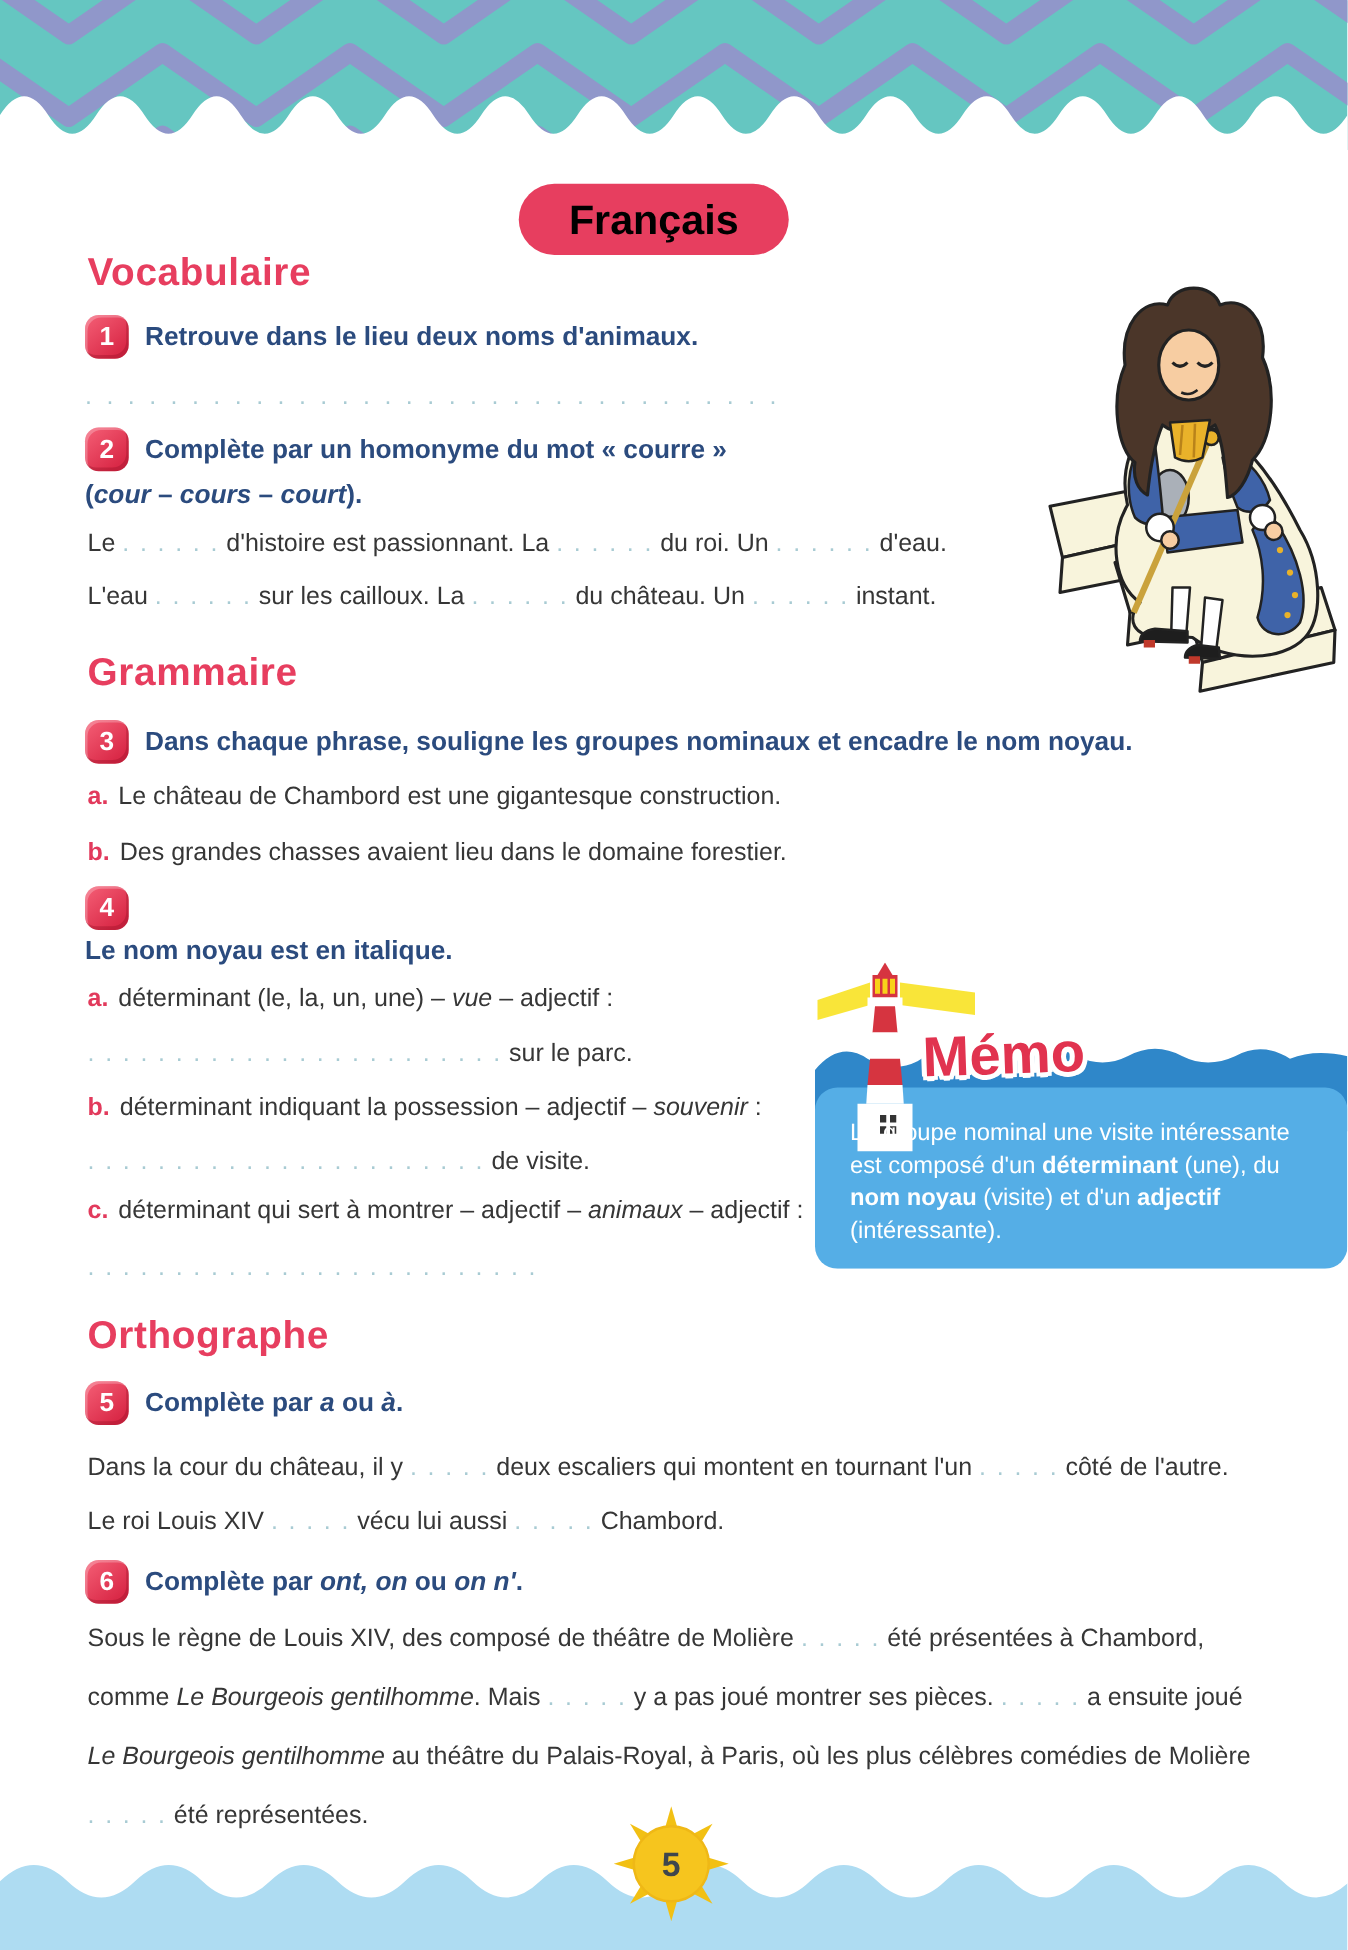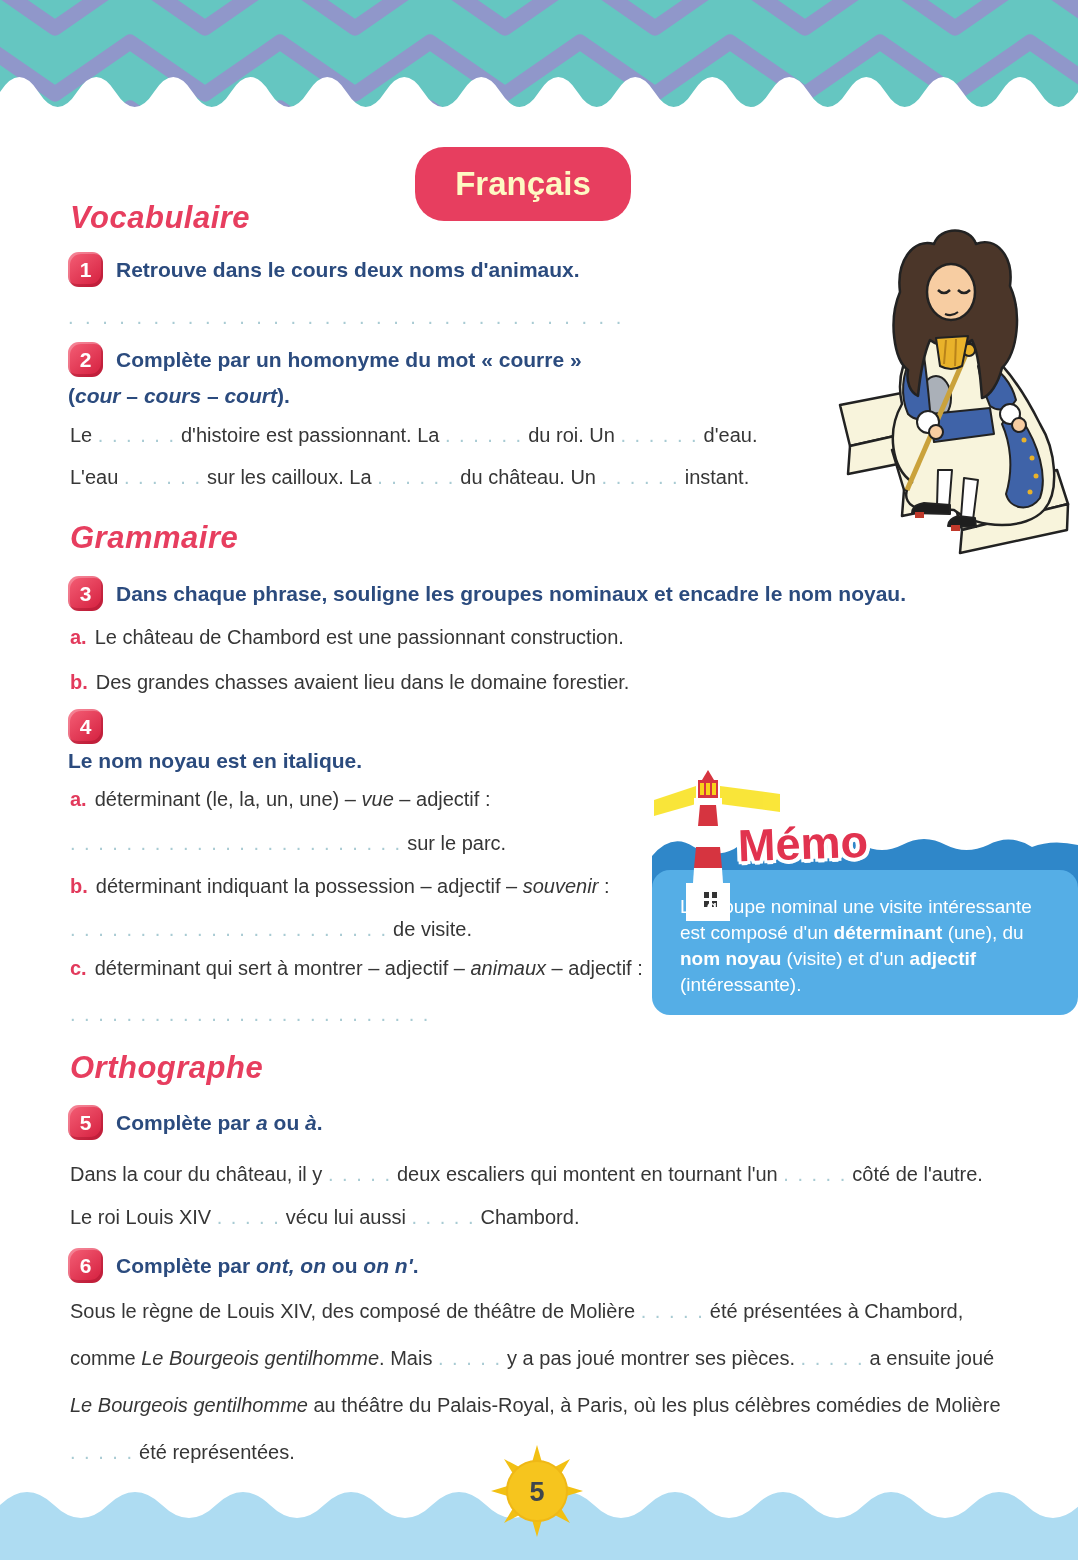--- a/index.html
+++ b/index.html
@@ -1,32 +1,32 @@
 <!DOCTYPE html>
 <html><head>
 <meta charset="utf-8">
 <style>
   html,body{margin:0;padding:0;}
   body{width:1078px;height:1560px;background:#ffffff;font-family:"Liberation Sans",sans-serif;position:relative;overflow:hidden;}
   .abs{position:absolute;}
-  .heading{font-size:31px;font-weight:bold;color:#e73e5f;letter-spacing:.5px;font-style:italic;}
+  .heading{font-size:31px;font-weight:bold;color:#e73e5f;letter-spacing:.5px;}
   .ex{position:absolute;display:flex;gap:13px;align-items:center;}
   .num{flex:0 0 auto;width:35px;height:35px;border-radius:11px;
        background:linear-gradient(140deg,#f0566e 15%,#da2a48 80%);
        color:#fff;font-weight:bold;font-size:21px;display:flex;align-items:center;justify-content:center;
        box-shadow:inset -2px -3px 0 rgba(120,0,20,.25), inset 2px 2px 0 rgba(255,255,255,.25);}
   .q{font-size:21px;font-weight:bold;color:#2b4b7e;line-height:33px;}
   .body-line{position:absolute;font-size:20px;color:#363636;white-space:nowrap;}
   .item-label{color:#e23a5c;font-weight:bold;margin-right:8px;}
   .i{font-style:italic;}
   .b{font-weight:bold;}
   .dots{color:#a8cbd3;letter-spacing:1.5px;}
   .dotline{position:absolute;font-size:20px;color:#a8cbd3;letter-spacing:3px;white-space:nowrap;overflow:hidden;width:565px;height:24px;}
-  .badge-subject{position:absolute;left:415px;top:147px;width:216px;height:74px;border-radius:29px;
-       background:#e73e5f;color:#fef9c3;font-size:33px;font-weight:bold;display:flex;align-items:center;justify-content:center;}
+  .badge-subject{position:absolute;left:415px;top:147px;width:216px;height:57px;border-radius:29px;
+       background:#e73e5f;color:#000000;font-size:33px;font-weight:bold;display:flex;align-items:center;justify-content:center;}
   .memo{position:absolute;left:652px;top:770px;width:426px;height:245px;}
   .memo-title{position:absolute;left:86px;top:48px;font-size:45px;font-weight:bold;color:#e1334f;transform:rotate(-2deg);
        text-shadow:-3px -3px 0 #fff,3px -3px 0 #fff,-3px 3px 0 #fff,3px 3px 0 #fff,0 -4px 0 #fff,0 4px 0 #fff,-4px 0 0 #fff,4px 0 0 #fff;}
   .memo-text{position:absolute;left:28px;top:124px;width:382px;font-size:19px;line-height:26px;color:#ffffff;}
   .sun-num{font:bold 27px "Liberation Sans",sans-serif;fill:#3f464d;}
 </style>
 </head>
 <body>
 
 <svg class="abs" style="left:0;top:0;" width="1078" height="120" viewBox="0 0 1078 120">
@@ -46,39 +46,39 @@
     q19.25,-30 38.5,0 q19.25,30 38.5,0 q19.25,-30 38.5,0 q19.25,30 38.5,0
     L1078,122 L0,122 Z"></path>
 </svg>
 
 <div class="badge-subject">Français</div>
 
 <div class="abs heading" style="left:70px;top:200px;">Vocabulaire</div>
 
 <div class="ex" style="left:68px;top:252px;">
   <span class="num">1</span>
-  <span class="q">Retrouve dans le cours deux noms d'animaux.</span>
+  <span class="q">Retrouve dans le lieu deux noms d'animaux.</span>
 </div>
 <div class="dotline" style="left:68px;top:306px;">. . . . . . . . . . . . . . . . . . . . . . . . . . . . . . . . . . . . . .</div>
 
 <div class="ex" style="left:68px;top:342px;">
   <span class="num">2</span>
   <span class="q">Complète par un homonyme du mot « courre »</span>
 </div>
 <div class="abs q" style="left:68px;top:379px;"><span>(</span><span class="i">cour</span><span> – </span><span class="i">cours</span><span> – </span><span class="i">court</span><span>).</span></div>
 <div class="body-line" style="left:70px;top:424px;"><span>Le </span><span class="dots">. . . . . .</span><span> d'histoire est passionnant. La </span><span class="dots">. . . . . .</span><span> du roi. Un </span><span class="dots">. . . . . .</span><span> d'eau.</span></div>
 <div class="body-line" style="left:70px;top:466px;"><span>L'eau </span><span class="dots">. . . . . .</span><span> sur les cailloux. La </span><span class="dots">. . . . . .</span><span> du château. Un </span><span class="dots">. . . . . .</span><span> instant.</span></div>
 
 <div class="abs heading" style="left:70px;top:520px;">Grammaire</div>
 
 <div class="ex" style="left:68px;top:576px;">
   <span class="num">3</span>
   <span class="q">Dans chaque phrase, souligne les groupes nominaux et encadre le nom noyau.</span>
 </div>
-<div class="body-line" style="left:70px;top:626px;"><span class="item-label">a.</span><span>Le château de Chambord est une passionnant construction.</span></div>
+<div class="body-line" style="left:70px;top:626px;"><span class="item-label">a.</span><span>Le château de Chambord est une gigantesque construction.</span></div>
 <div class="body-line" style="left:70px;top:671px;"><span class="item-label">b.</span><span>Des grandes chasses avaient lieu dans le domaine forestier.</span></div>
 
 <div class="ex" style="left:68px;top:709px;">
   <span class="num">4</span>
 </div>
 <div class="abs q" style="left:68px;top:744px;">Le nom noyau est en italique.</div>
 
 <div class="body-line" style="left:70px;top:788px;"><span class="item-label">a.</span><span><span>déterminant (le, la, un, une) – </span><span class="i">vue</span><span> – adjectif :</span></span></div>
 <div class="body-line" style="left:70px;top:832px;"><span class="dots">. . . . . . . . . . . . . . . . . . . . . . . .</span><span> sur le parc.</span></div>
 <div class="body-line" style="left:70px;top:875px;"><span class="item-label">b.</span><span><span>déterminant indiquant la possession – adjectif – </span><span class="i">souvenir</span><span> :</span></span></div>

